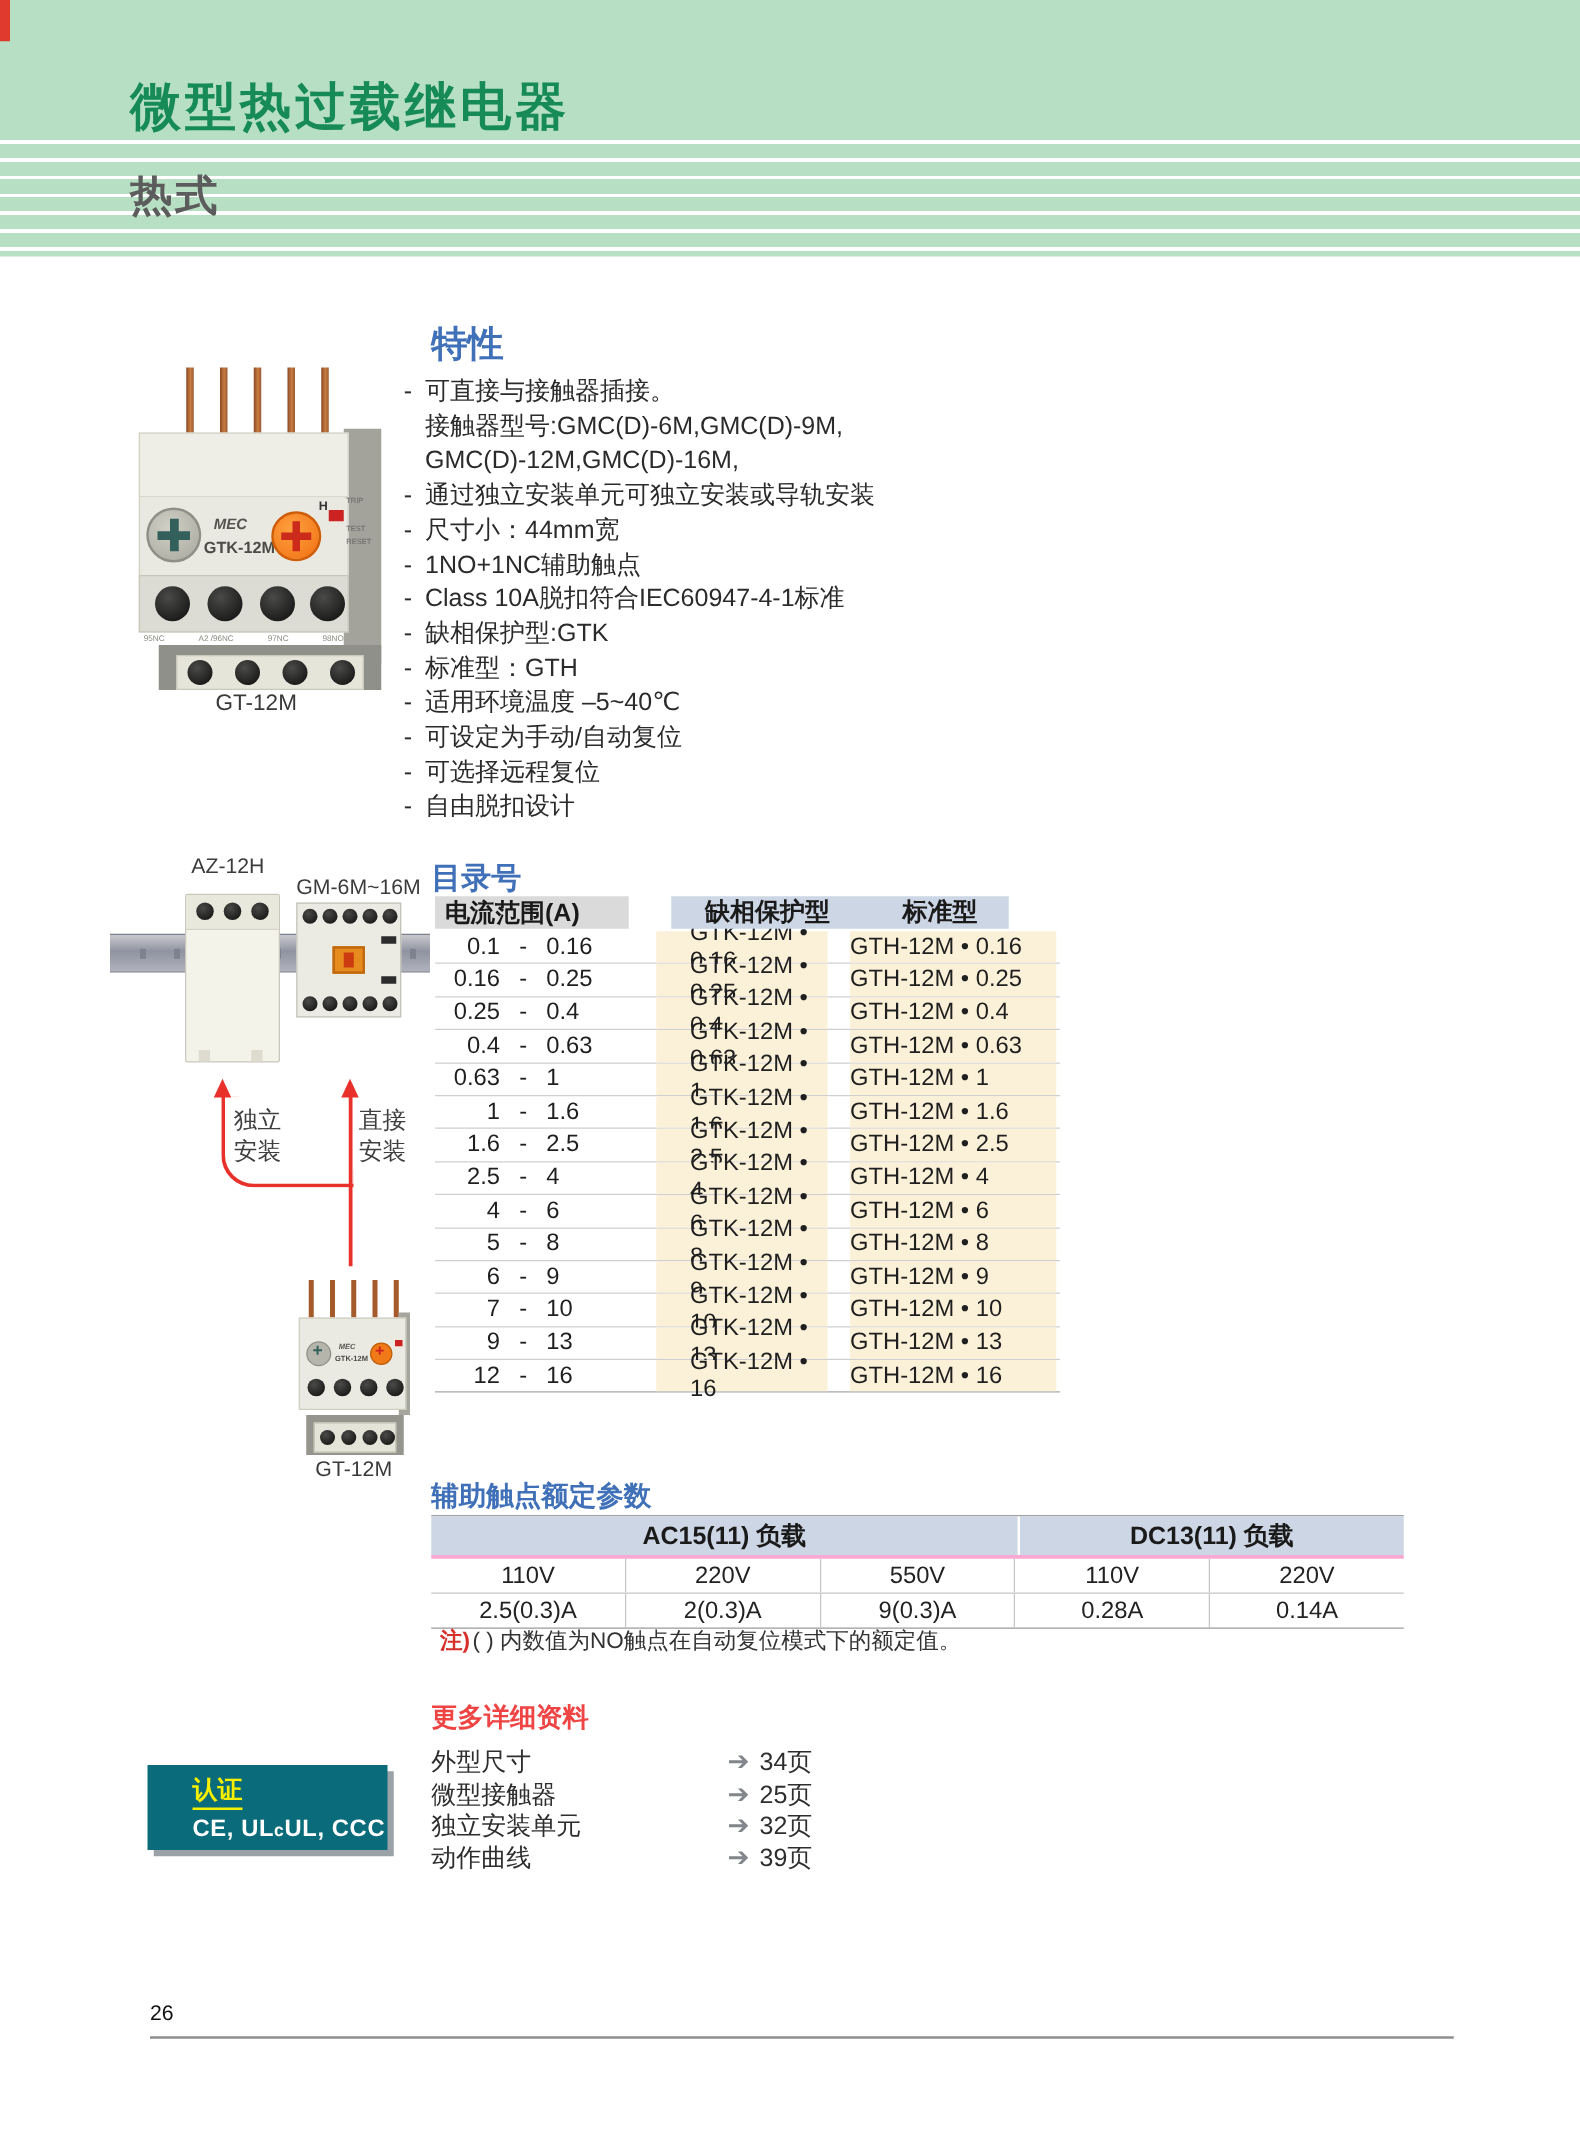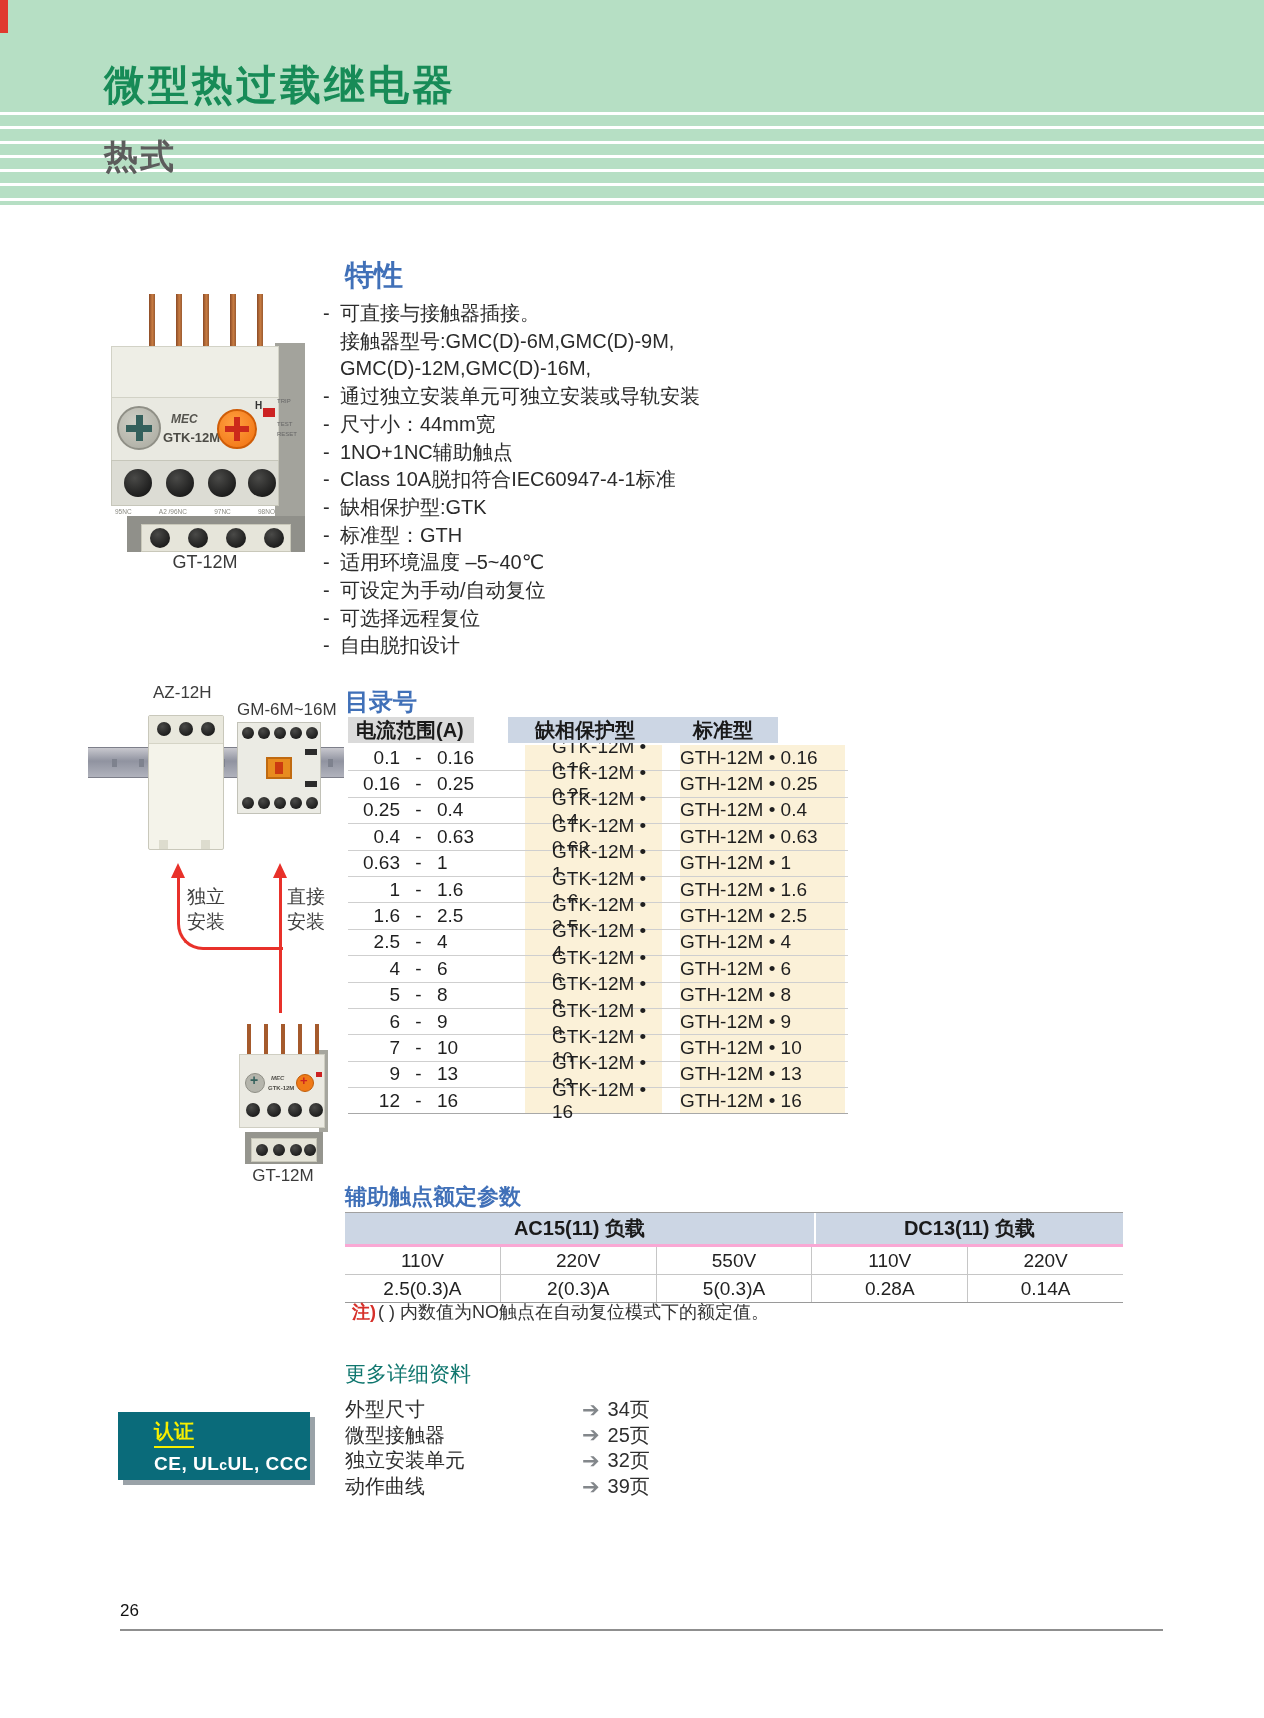--- a/index.html
+++ b/index.html
@@ -14,32 +14,32 @@
   .hdr-stripes{position:absolute;left:0;top:112px;width:1264px;height:93px;
     background:repeating-linear-gradient(to bottom,#ffffff 0 3px,#b6dfc4 3px 14.3px);}
   .hdr-title{position:absolute;left:104px;top:58px;font-size:41px;font-weight:bold;
     color:#178b57;letter-spacing:3px;}
   .hdr-sub{position:absolute;left:104px;top:134px;font-size:34px;font-weight:bold;
     color:#5c5c5c;letter-spacing:2px;z-index:2;}
   .corner-red{position:absolute;left:0;top:0;width:8px;height:33px;background:#e0392e;}
 
   
   .h-blue{font-weight:bold;color:#4070b8;}
-  .h-teal{font-weight:normal;color:#0f766e;}
+  .h-teal{font-weight:bold;color:#ef4444;}
 
   
   .features{position:absolute;left:323px;top:300px;width:580px;}
   .feat-item{display:flex;font-size:20px;color:#2b2b2b;line-height:27.7px;}
   .feat-dash{width:17px;flex:none;}
   .feat-item.cont .feat-dash{visibility:hidden;}
 
   
   .cat{position:absolute;left:348px;top:717px;width:500px;}
   .cat-head{display:flex;height:26px;margin-bottom:2px;font-weight:bold;font-size:20px;color:#1a1a1a;}
-  .cat-h-cur{width:126px;background:#dadada;box-sizing:border-box;padding-left:8px;
+  .cat-h-cur{width:155px;background:#dadada;box-sizing:border-box;padding-left:8px;
     display:flex;align-items:center;flex:none;text-align:right;}
   .cat-h-band{width:270px;margin-left:34px;background:#ccd6e4;position:relative;flex:none;}
   .cat-h-prot{position:absolute;left:27px;top:1px;line-height:24px;}
   .cat-h-std{position:absolute;left:185px;top:1px;line-height:24px;}
   .cat-row{display:flex;height:25.4px;align-items:stretch;border-bottom:1px solid #cfcfcf;
     font-size:19px;color:#1f1f1f;}
   .cat-row:last-child{border-bottom:1px solid #a8a8a8;}
   .c-min{width:52px;text-align:right;flex:none;display:flex;align-items:center;justify-content:flex-end;}
   .c-dash{width:37px;text-align:center;flex:none;display:flex;align-items:center;justify-content:center;}
   .c-max{width:66px;flex:none;display:flex;align-items:center;}
@@ -461,21 +461,21 @@
     <div class="aux-row aux-volts">
       <span>110V</span>
       <span>220V</span>
       <span>550V</span>
       <span>110V</span>
       <span>220V</span>
     </div>
     <div class="aux-row">
       <span>2.5(0.3)A</span>
       <span>2(0.3)A</span>
-      <span>5(0.3)A</span>
+      <span>9(0.3)A</span>
       <span>0.28A</span>
       <span>0.14A</span>
     </div>
   </div>
   <div class="aux-note">
     <span class="mark">注)</span><span>( ) 内数值为NO触点在自动复位模式下的额定值。</span>
   </div>
 
   <div class="more">
     <div class="more-h h-teal">更多详细资料</div>

